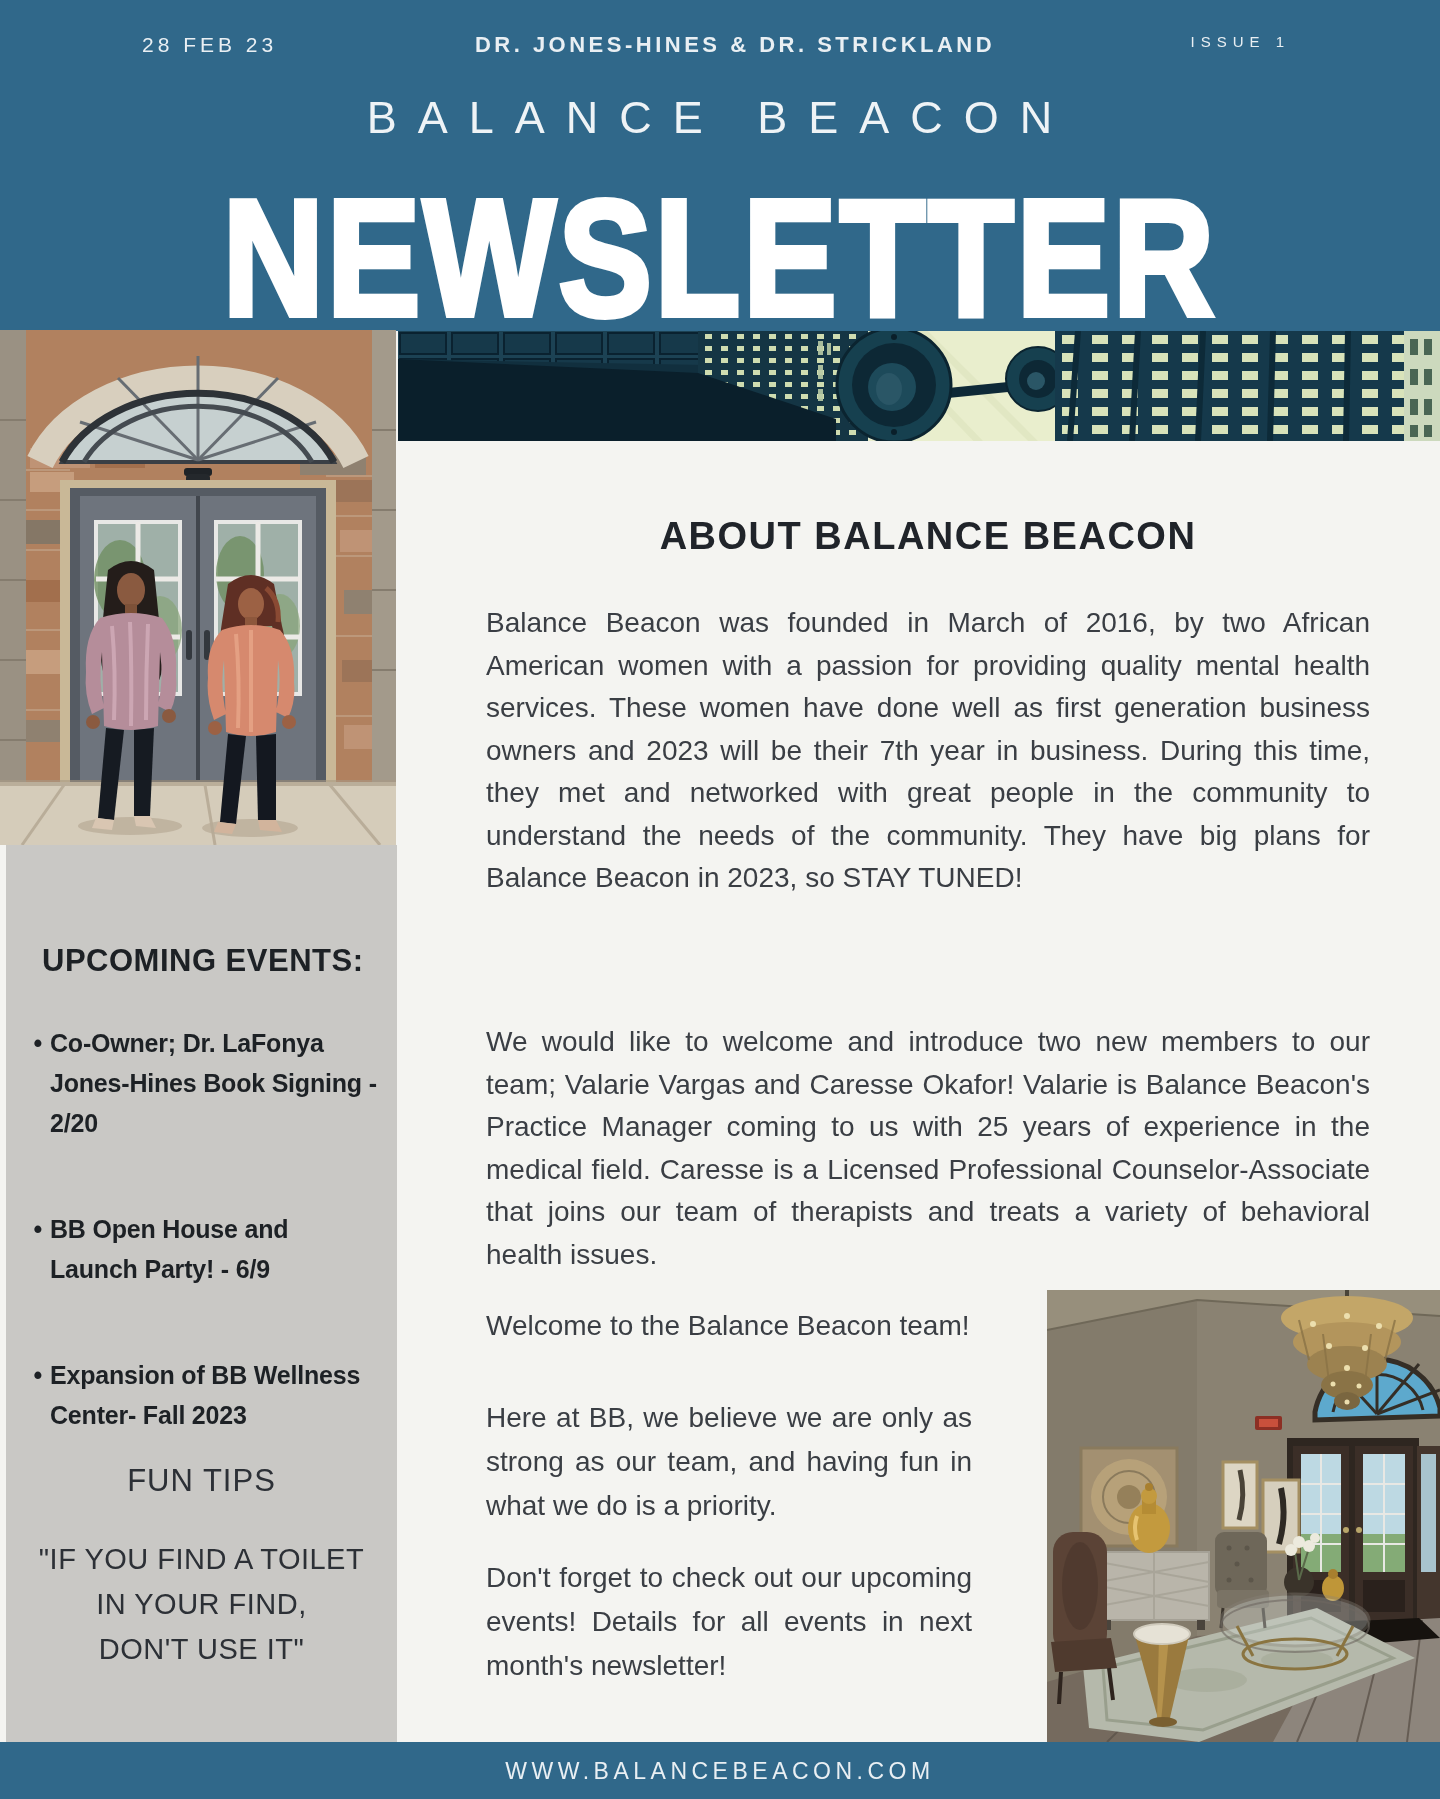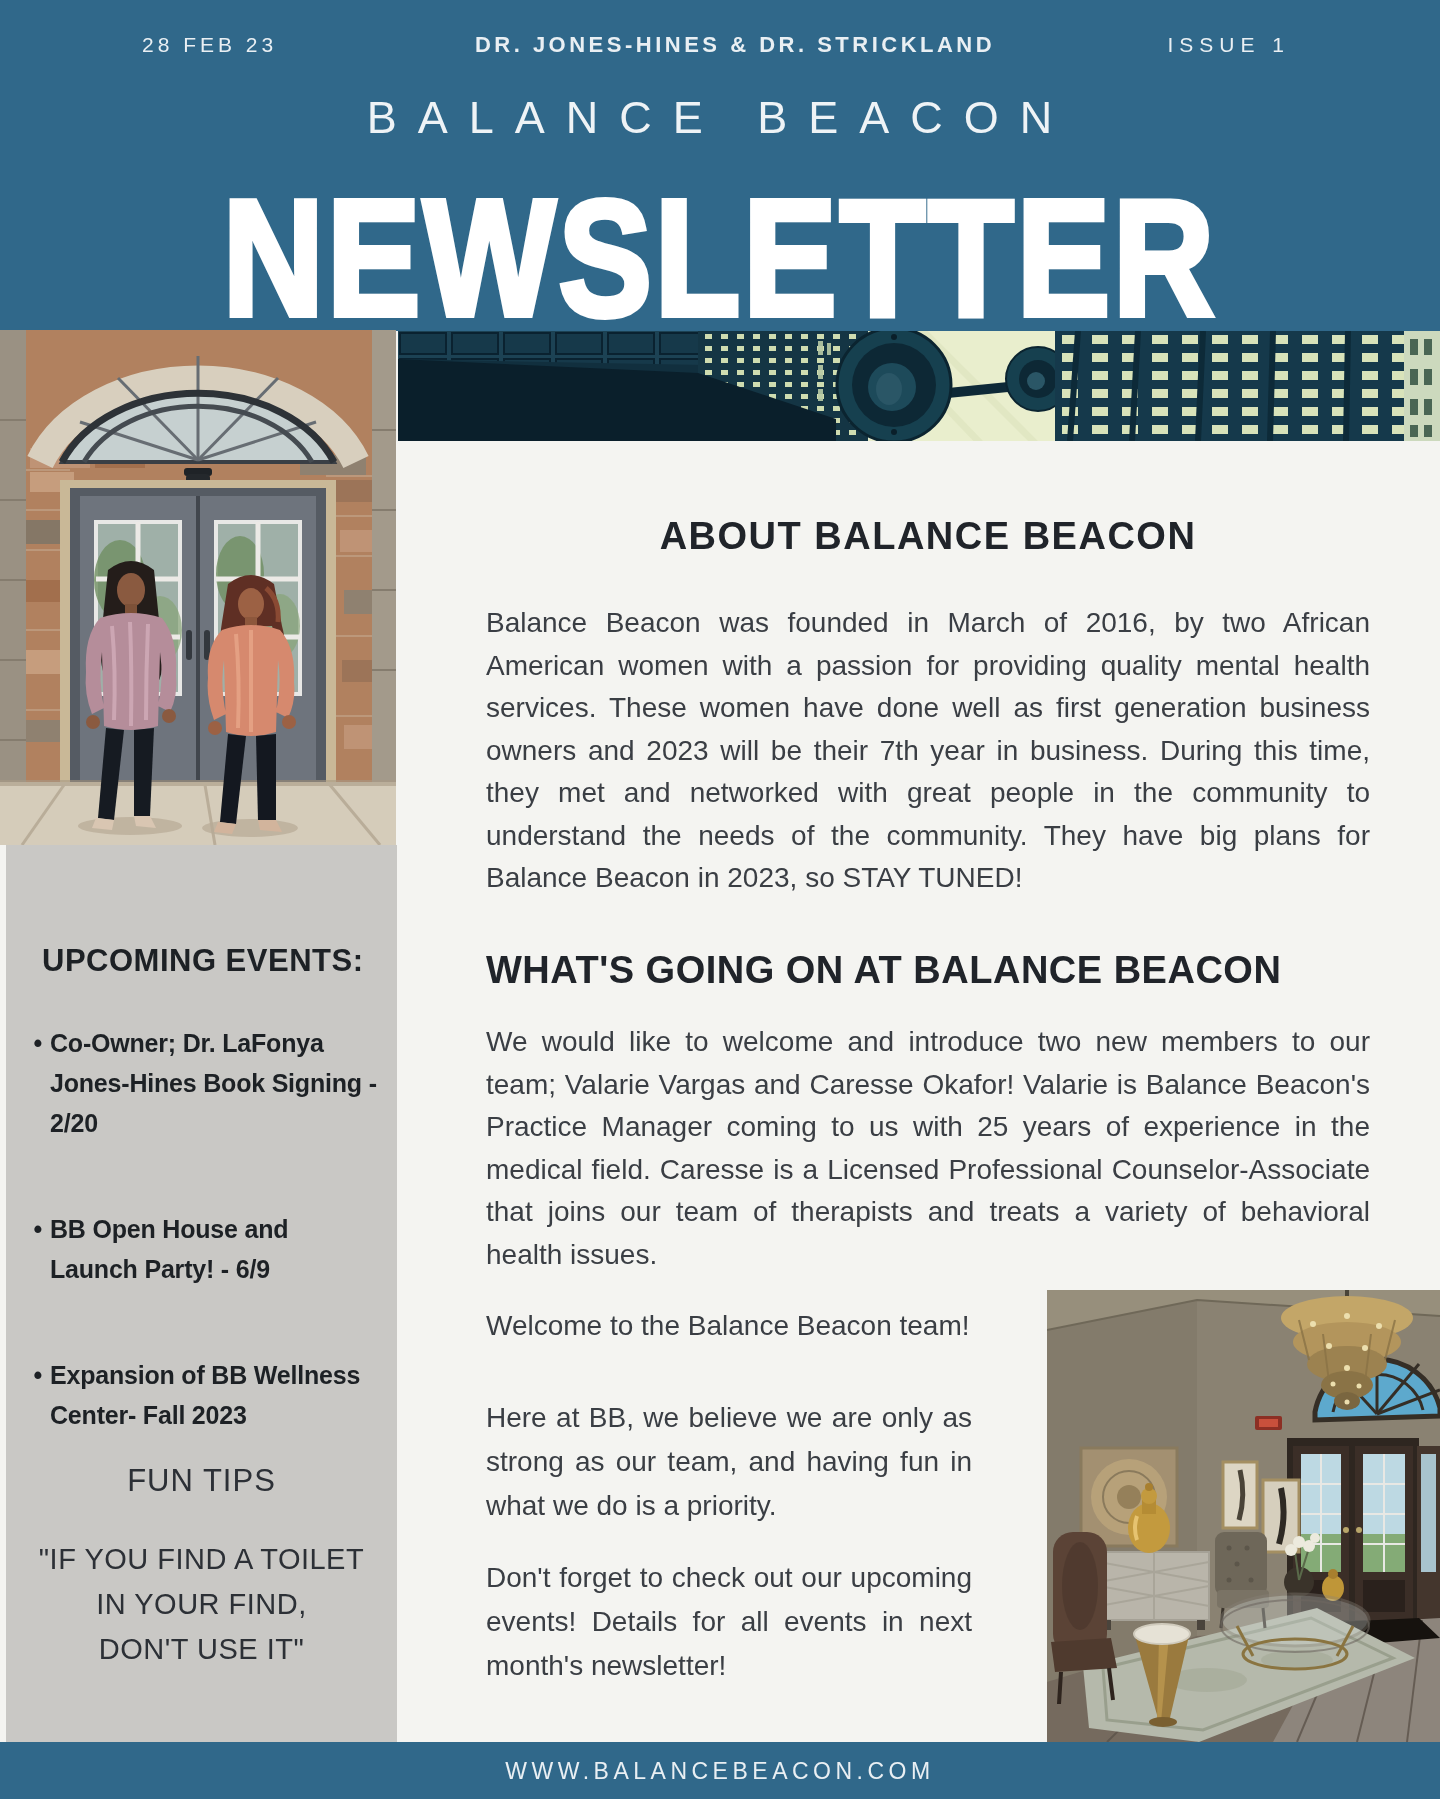--- a/index.html
+++ b/index.html
@@ -8,21 +8,21 @@
     background:#f4f4f1; overflow:hidden;
     font-family:"Liberation Sans", sans-serif;
   }
   .abs{position:absolute;}
 
   
   .header{left:0; top:0; width:1440px; height:331px; background:#30688a;}
   .meta-row{left:0; top:30px; width:1440px; height:34px; color:#e9eff3;}
   .meta-date{left:142px; top:3px; font-size:21px; letter-spacing:4px;}
   .meta-authors{left:0; top:2px; width:1440px; text-align:center; font-size:22px; font-weight:bold; letter-spacing:3.5px;margin-left:15px;}
-  .meta-issue{right:150px; top:3px; font-size:21px; letter-spacing:6px;}
+  .meta-issue{right:150px; top:3px; font-size:15px; letter-spacing:6px;}
   .brand{left:0; top:92px; width:1440px; text-align:center; color:#eef3f6;
     font-size:45px; letter-spacing:21px; font-weight:400;}
   .big-title{left:0; top:163px; width:1440px; text-align:center; color:#ffffff;
     font-size:140px; font-weight:bold; letter-spacing:3px;
     transform:scaleY(1.18); transform-origin:center top;
     -webkit-text-stroke:5px #ffffff;}
 
   
   .owners-photo{left:0; top:330px; width:396px; height:515px;}
   .banner-photo{left:398px; top:331px; width:1042px; height:110px;}
@@ -290,21 +290,20 @@
     <div class="abs sb-quote">
       <div>"IF YOU FIND A TOILET</div>
       <div>IN YOUR FIND,</div>
       <div>DON'T USE IT"</div>
     </div>
   </div>
 
   <div class="abs about-heading">ABOUT BALANCE BEACON</div>
   <div class="abs about-body">Balance Beacon was founded in March of 2016, by two African American women with a passion for providing quality mental health services. These women have done well as first generation business owners and 2023 will be their 7th year in business. During this time, they met and networked with great people in the community to understand the needs of the community. They have big plans for Balance Beacon in 2023, so STAY TUNED!</div>
 
-  <div class="abs whats-heading">WHAT'S GOING ON AT BALANCE BEACON</div>
   <div class="abs whats-body">We would like to welcome and introduce two new members to our team; Valarie Vargas and Caresse Okafor! Valarie is Balance Beacon's Practice Manager coming to us with 25 years of experience in the medical field. Caresse is a Licensed Professional Counselor-Associate that joins our team of therapists and treats a variety of behavioral health issues.</div>
 
   <div class="abs welcome-line">Welcome to the Balance Beacon team!</div>
   <div class="abs team-para">Here at BB, we believe we are only as strong as our team, and having fun in what we do is a priority.</div>
   <div class="abs events-para">Don't forget to check out our upcoming events! Details for all events in next month's newsletter!</div>
 
   <div class="abs lobby-photo">
     <svg width="393" height="452" viewBox="0 0 393 452" aria-hidden="true">
       <rect width="393" height="452" fill="#8a8272"></rect>
       <polygon points="0,0 150,10 150,452 0,452" fill="#837b6b"></polygon>

